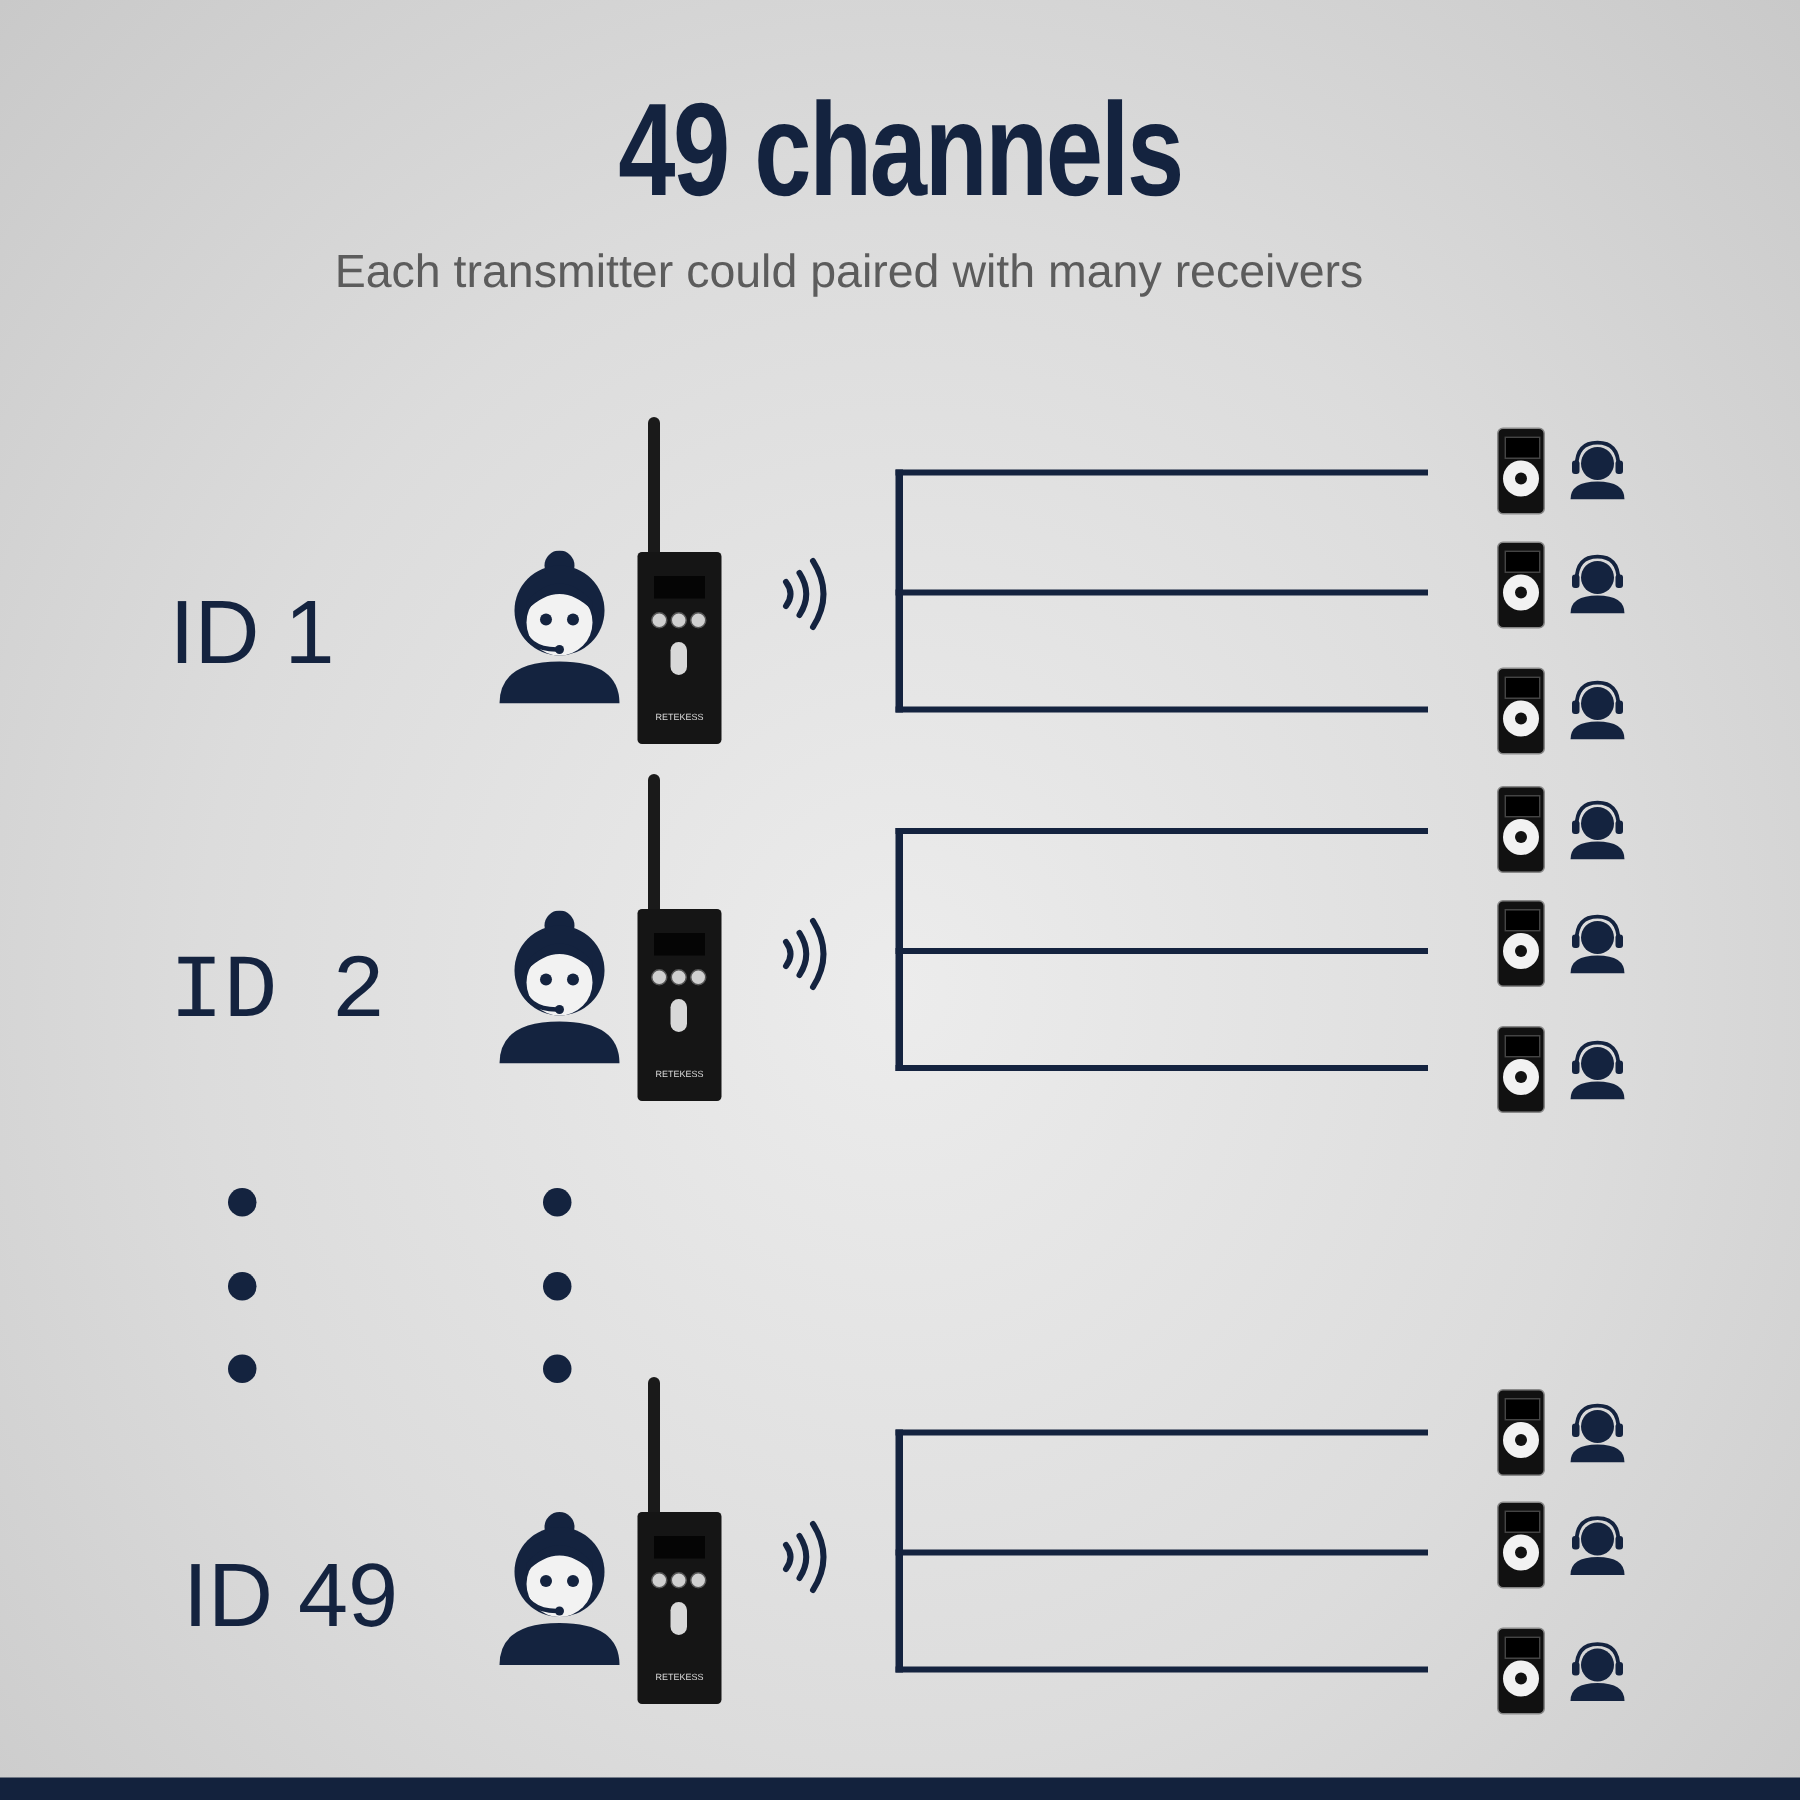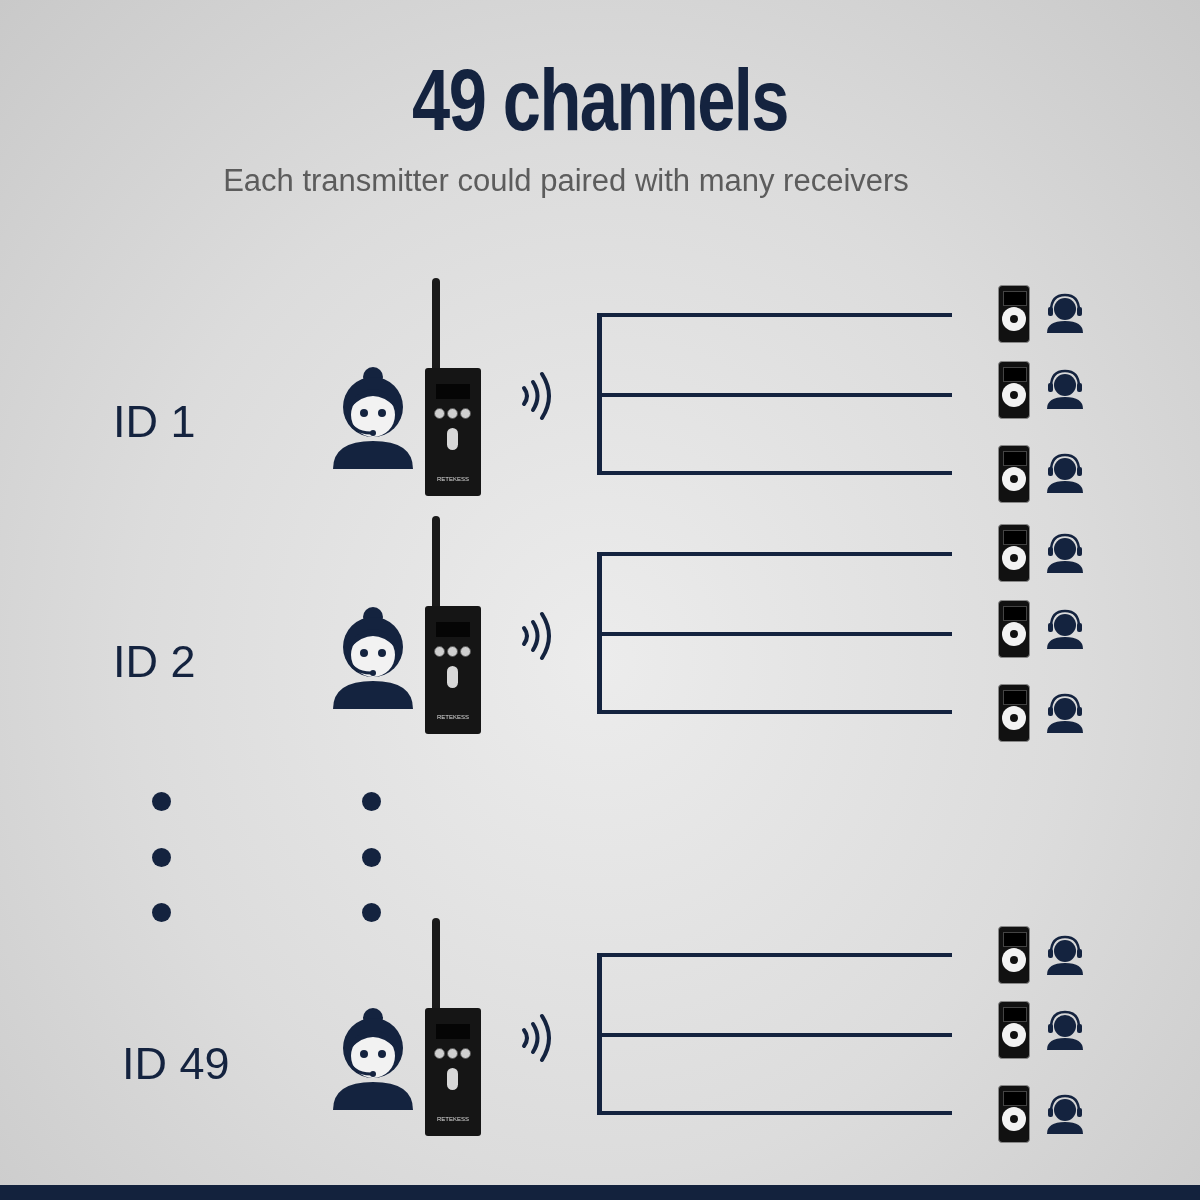--- a/index.html
+++ b/index.html
@@ -12,21 +12,21 @@
     position: absolute; left: 0; width: 1200px; top: 50px; text-align: center;
     font-family: "Liberation Sans", sans-serif; font-weight: 700; font-size: 88px;
     color: #14233f; letter-spacing: -2px; transform: scaleX(0.78); transform-origin: 50% 50%;
     line-height: 100px;
   }
   .subtitle {
     position: absolute; left: 0; width: 1132px; top: 163px; text-align: center;
     font-size: 31px; color: #5c5c5c; line-height: 36px;
   }
   .id-label {
-    position: absolute; font-size: 45px; color: #14233f; line-height: 64px;
+    position: absolute; font-size: 60px; color: #14233f; line-height: 64px;
   }
   .abs { position: absolute; }
   .line { position: absolute; background: #14233f; height: 4px; }
   .vline { position: absolute; background: #14233f; width: 5px; }
   .dot { position: absolute; width: 19px; height: 19px; border-radius: 50%; background: #14233f; }
   .footer-bar { position: absolute; left: 0; top: 1185px; width: 1200px; height: 15px; background: #13223d; }
   .tx-device { position: absolute; width: 56px; height: 128px; background: #151515; border-radius: 3px; }
   .tx-screen { position: absolute; left: 11px; top: 16px; width: 34px; height: 15px; background: #050505; color: #9ab; font-size: 7px; font-family: "DejaVu Sans Mono", monospace; line-height: 15px; text-align: center; }
   .tx-btn { position: absolute; width: 9px; height: 9px; border-radius: 50%; background: #cfcfcf; border: 1px solid #555; }
   .tx-slider { position: absolute; left: 22px; top: 60px; width: 11px; height: 22px; border-radius: 6px; background: #d8d8d8; }
@@ -109,21 +109,21 @@
   <svg class="abs" style="left:1045px; top:453px;" width="40" height="40" viewBox="0 0 40 40">
     <path d="M6 18 Q6 2 20 2 Q34 2 34 18" stroke="#14233f" stroke-width="2.5" fill="none"></path>
     <circle cx="20" cy="16" r="11" fill="#14233f"></circle>
     <rect x="3" y="14" width="5" height="9" rx="2" fill="#14233f"></rect>
     <rect x="32" y="14" width="5" height="9" rx="2" fill="#14233f"></rect>
     <path d="M2 40 Q2 28 20 28 Q38 28 38 40 Z" fill="#14233f"></path>
   </svg>
 </div>
 
 <div>
-  <div class="id-label" style="left:113px; top:630px;">ID 2</div>
+  <div class="id-label" style="left:113px; top:630px;font-family:Liberation Mono, monospace;">ID 2</div>
 
   <svg class="abs" style="left:331px; top:607px;" width="84" height="102" viewBox="0 0 84 102">
     <circle cx="42" cy="10" r="10" fill="#14233f"></circle>
     <circle cx="42" cy="40" r="30" fill="#14233f"></circle>
     <ellipse cx="42" cy="48" rx="22" ry="22" fill="#f2f2f2"></ellipse>
     <path d="M20 40 Q42 18 64 40 L64 34 Q42 10 20 34 Z" fill="#14233f"></path>
     <circle cx="33" cy="46" r="4" fill="#14233f"></circle>
     <circle cx="51" cy="46" r="4" fill="#14233f"></circle>
     <path d="M16 48 Q20 66 40 66" stroke="#14233f" stroke-width="3" fill="none"></path>
     <circle cx="42" cy="66" r="3" fill="#14233f"></circle>

